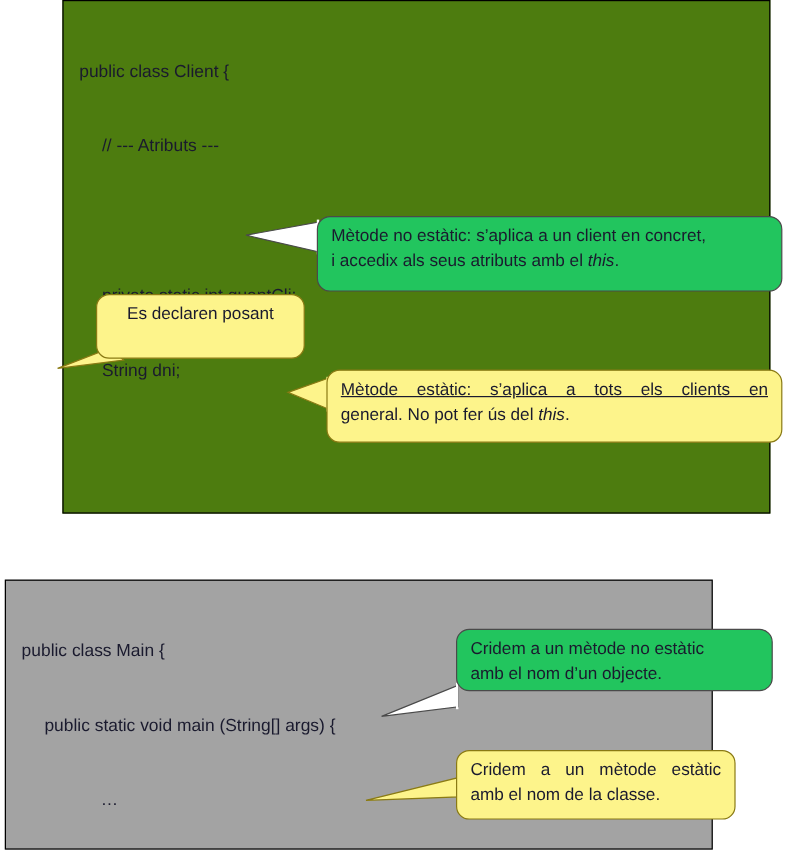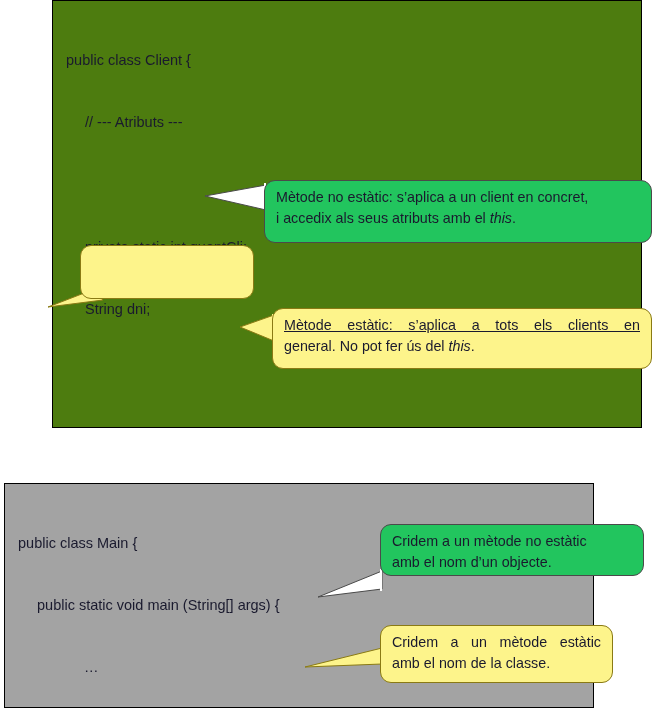--- a/index.html
+++ b/index.html
@@ -175,20 +175,21 @@
   <polygon points="305,667 382,648 382,664" fill="#fdf48b" stroke="#8a7a14" stroke-width="1"></polygon>
   <line x1="381" y1="646" x2="381" y2="666" stroke="#fdf48b" stroke-width="2"></line>
 </svg>
 
 <div class="callout white" id="callout-nonstatic">
   <div class="just">Mètode no estàtic: s’aplica a un client en concret,</div>
   <div><span>i accedix als seus atributs amb el </span><i>this</i><span>.</span></div>
 </div>
 
 <div class="callout yellow" id="callout-declare">
+  <div class="ctr">Es declaren posant</div>
 </div>
 
 <div class="callout yellow" id="callout-static">
   <div class="just" style="text-align-last:justify;text-decoration:underline;">Mètode estàtic: s’aplica a tots els clients en</div>
   <div><span>general. No pot fer ús del </span><i>this</i><span>.</span></div>
 </div>
 
 <div class="callout white" id="callout-call-nonstatic">
   <div>Cridem a un mètode no estàtic</div>
   <div>amb el nom d’un objecte.</div>

